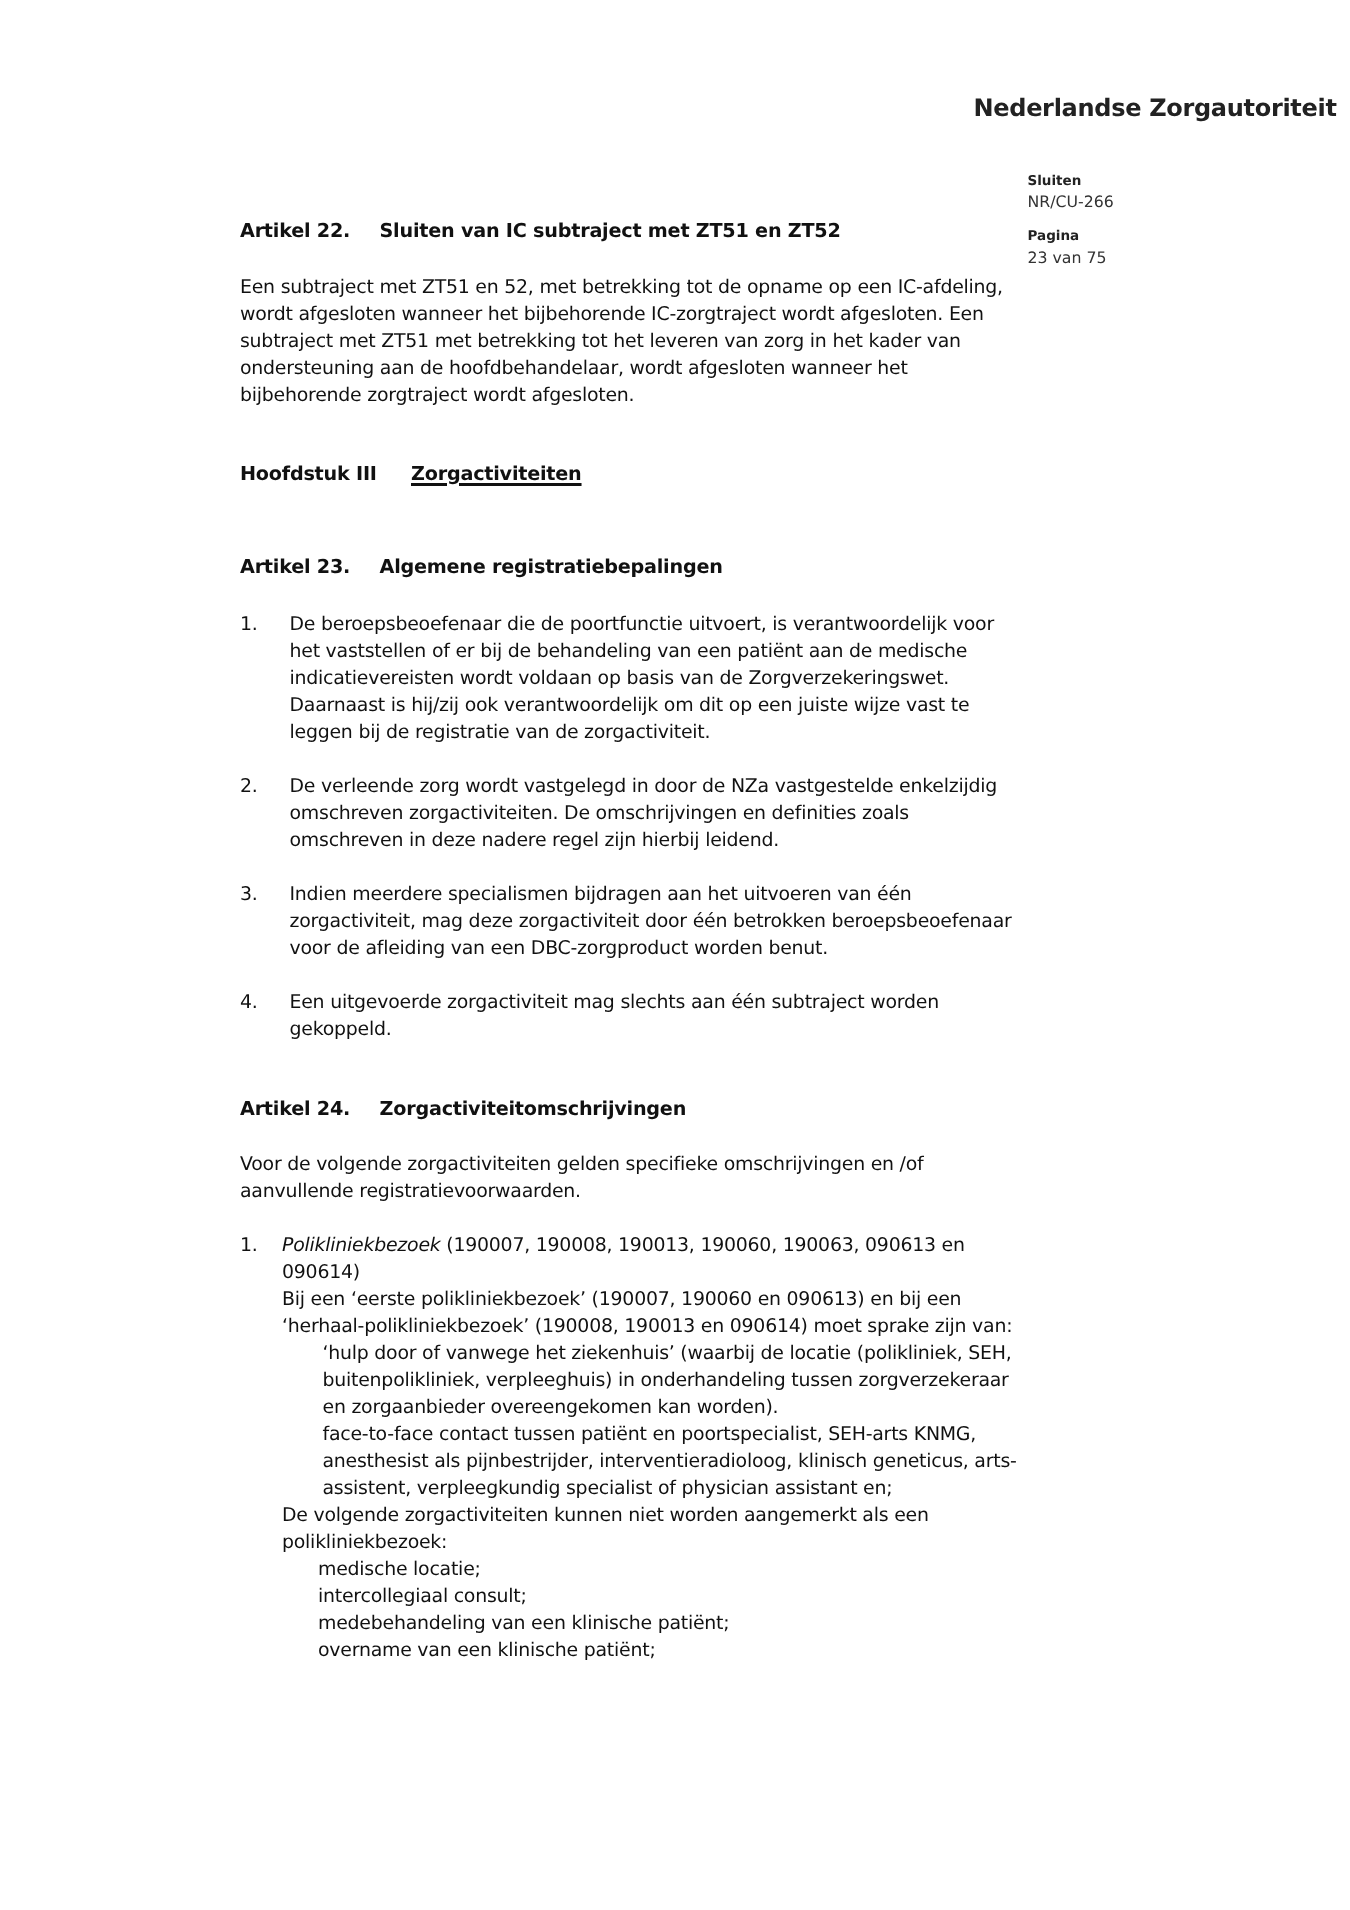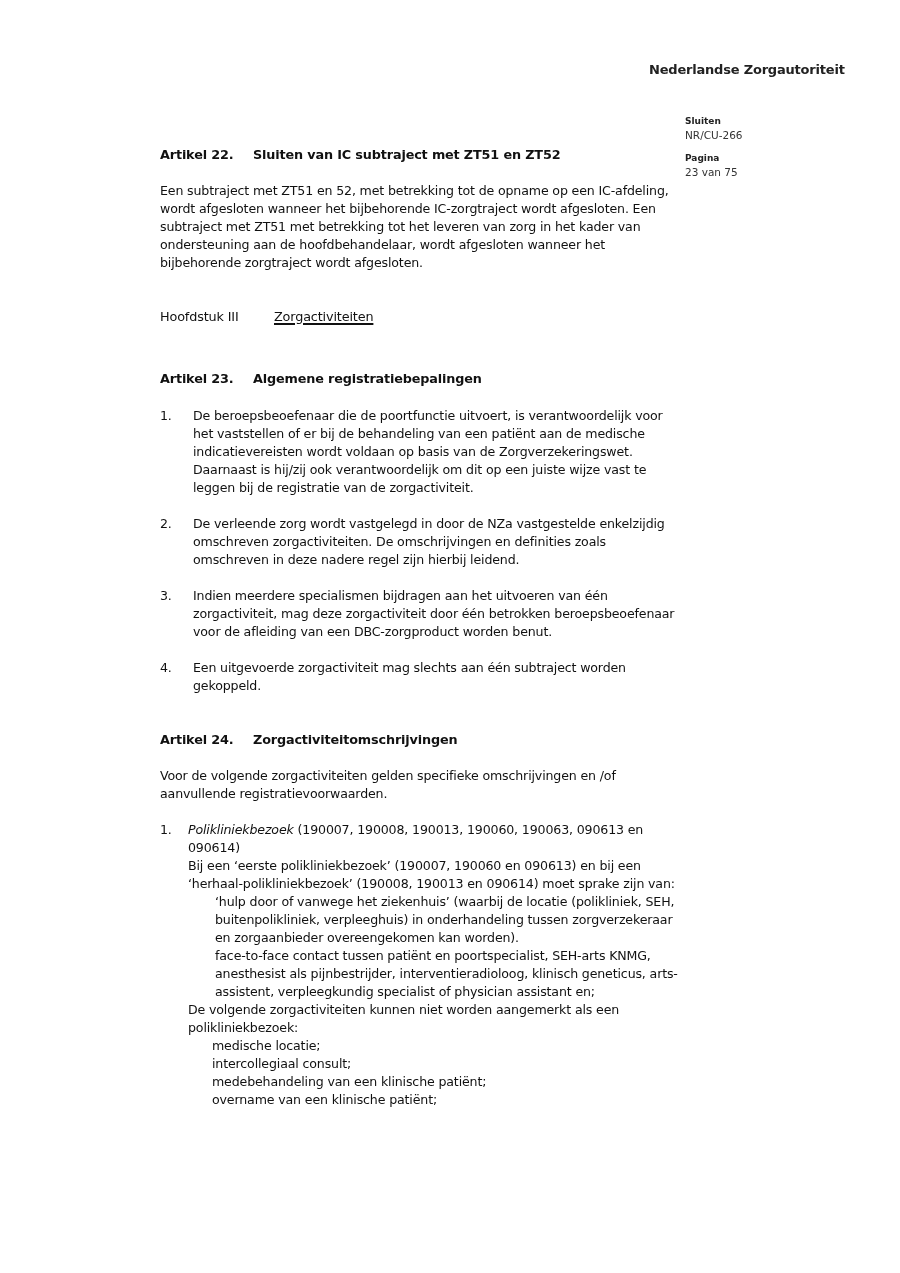--- a/index.html
+++ b/index.html
@@ -3,36 +3,36 @@
 <meta charset="utf-8">
 <style>
   html, body { margin: 0; padding: 0; background: #ffffff; }
   body {
     width: 900px; height: 1273px; position: relative; overflow: hidden;
     font-family: "DejaVu Sans", sans-serif; color: #111111;
   }
   .org-name {
     position: absolute; left: 649px; top: 62px;
     font-family: "DejaVu Sans", sans-serif; font-weight: bold;
-    font-size: 13px; letter-spacing: -0.2px; color: #222; text-align: right;
+    font-size: 16px; letter-spacing: -0.2px; color: #222; text-align: right;
   }
   .meta { position: absolute; left: 685px; font-size: 10.5px; color: #333; line-height: 14px; }
   .meta .lbl { font-weight: bold; font-size: 9px; color: #222; }
   #meta-kenmerk { top: 114px; }
   #meta-pagina { top: 151px; }
 
   .content {
     position: absolute; left: 160px; top: 146px; width: 520px;
     font-size: 12.6px; line-height: 18px; letter-spacing: -0.15px;
   }
   .h-art { font-weight: bold; font-size: 12.8px; margin: 0; line-height: 18px; }
   .h-art .num { display: inline-block; width: 93px; }
   .para { margin: 0; }
   .hoofdstuk {
-    font-weight: normal; font-size: 12.8px; margin: 0;
+    font-weight: bold; font-size: 12.8px; margin: 0;
     text-decoration: underline; text-decoration-thickness: 2px; text-underline-offset: 2px;
     white-space: pre;
   }
   .hoofdstuk .l { display: inline-block; width: 114px; }
   ol.list { list-style: none; margin: 0; padding: 0; }
   ol.list li { position: relative; padding-left: 33px; margin: 0; }
   ol.list li .n { position: absolute; left: 0; top: 0; }
   .list24 li { padding-left: 28px !important; }
   .sub { padding-left: 27px; }
   .sub2 { padding-left: 24px; }

